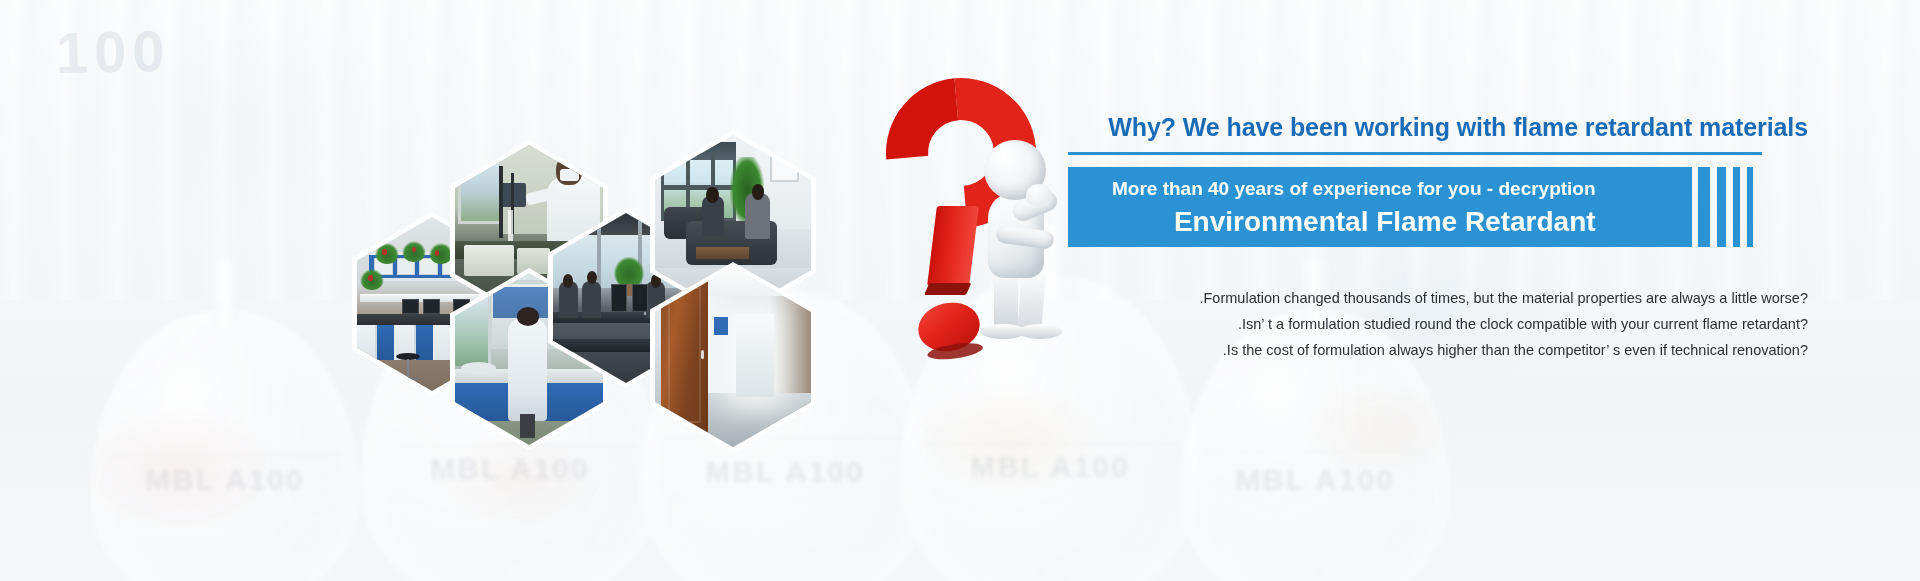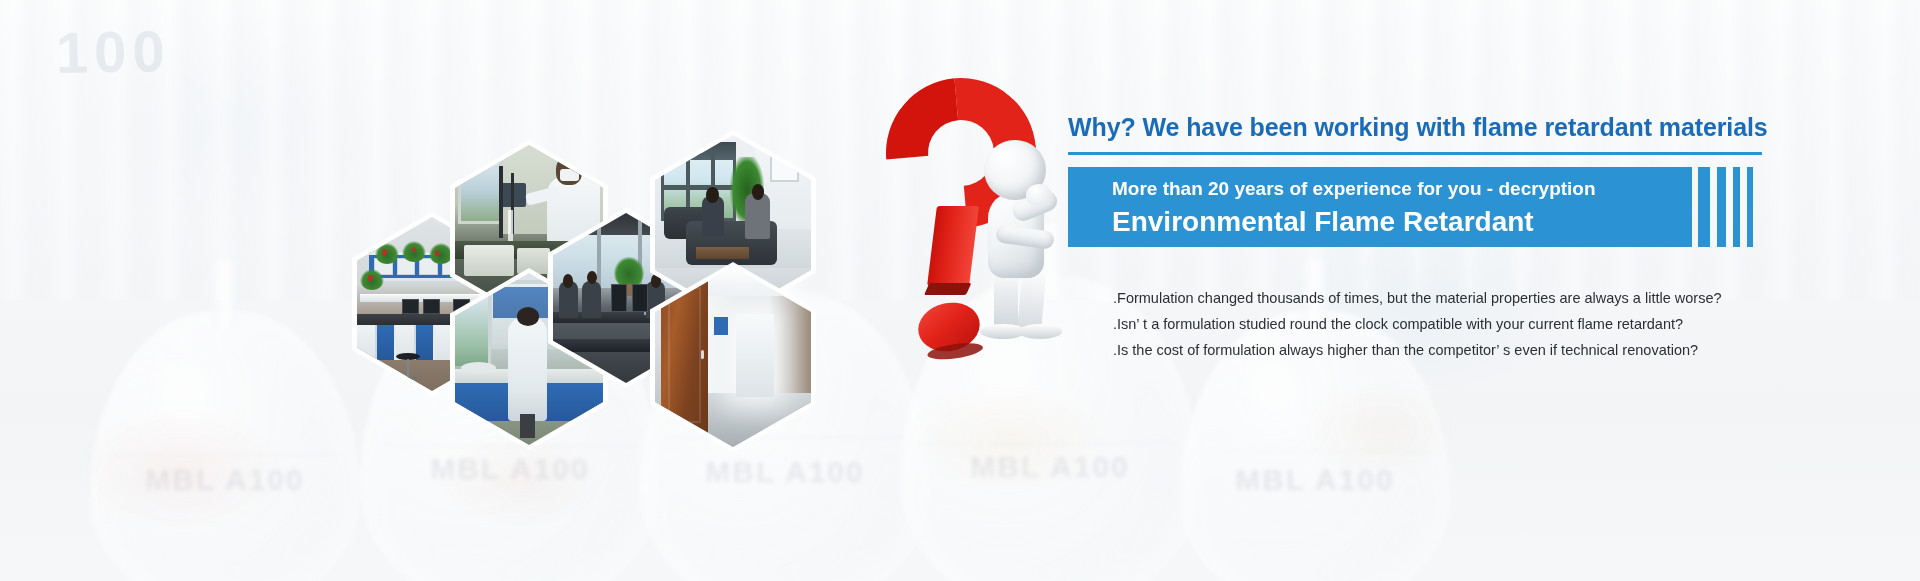--- a/index.html
+++ b/index.html
@@ -524,21 +524,21 @@
     background:linear-gradient(180deg,#ffffff,#ccd2d7);
   }
   .tk-foot2 {
     position:absolute; left:48px; top:184px;
     width:44px; height:15px; border-radius:50%;
     background:linear-gradient(180deg,#ffffff,#ccd2d7);
   }
 
   
   #textblock {
-    position:absolute; left:1068px; top:112px; width:740px;
+    position:absolute; left:1068px; top:112px; width:740px;text-align:right;
   }
 
   .headline {
     font-size:25px; font-weight:bold; letter-spacing:-.1px;
     color:#1a6cb8;
     white-space:nowrap;
     line-height:30px;
   }
   .rule {
     margin-top:10px;
@@ -804,21 +804,21 @@
 
     <div class="blue-bar">
       <div class="bar-fill"></div>
       <div class="bar-stripes">
         <i class="st1"></i>
         <i class="st2"></i>
         <i class="st3"></i>
         <i class="st4"></i>
       </div>
       <div class="bar-text">
-        <div class="bar-line1">More than 20 years of experience for you - decryption</div>
+        <div class="bar-line1">More than 40 years of experience for you - decryption</div>
         <div class="bar-line2">Environmental Flame Retardant</div>
       </div>
     </div>
 
     <div class="bullets">
       <div class="bullet">.Formulation changed thousands of times, but the material properties are always a little worse?</div>
       <div class="bullet">.Isn’ t a formulation studied round the clock compatible with your current flame retardant?</div>
       <div class="bullet">.Is the cost of formulation always higher than the competitor’ s even if technical renovation?</div>
     </div>
 

